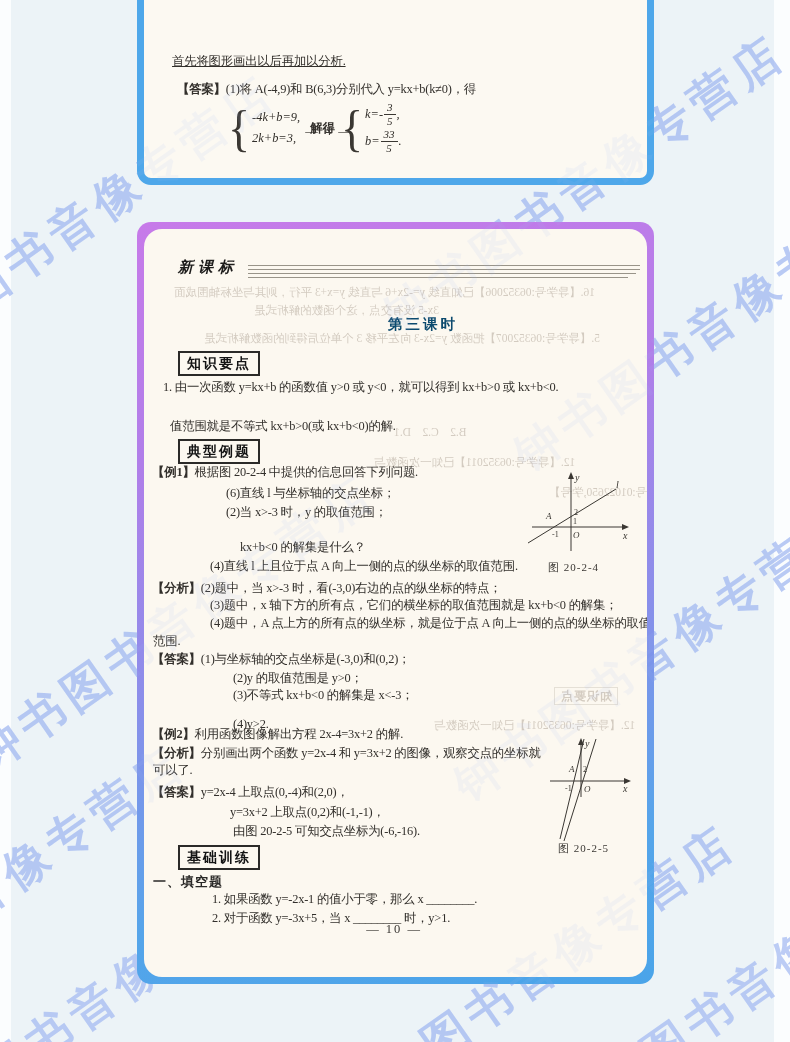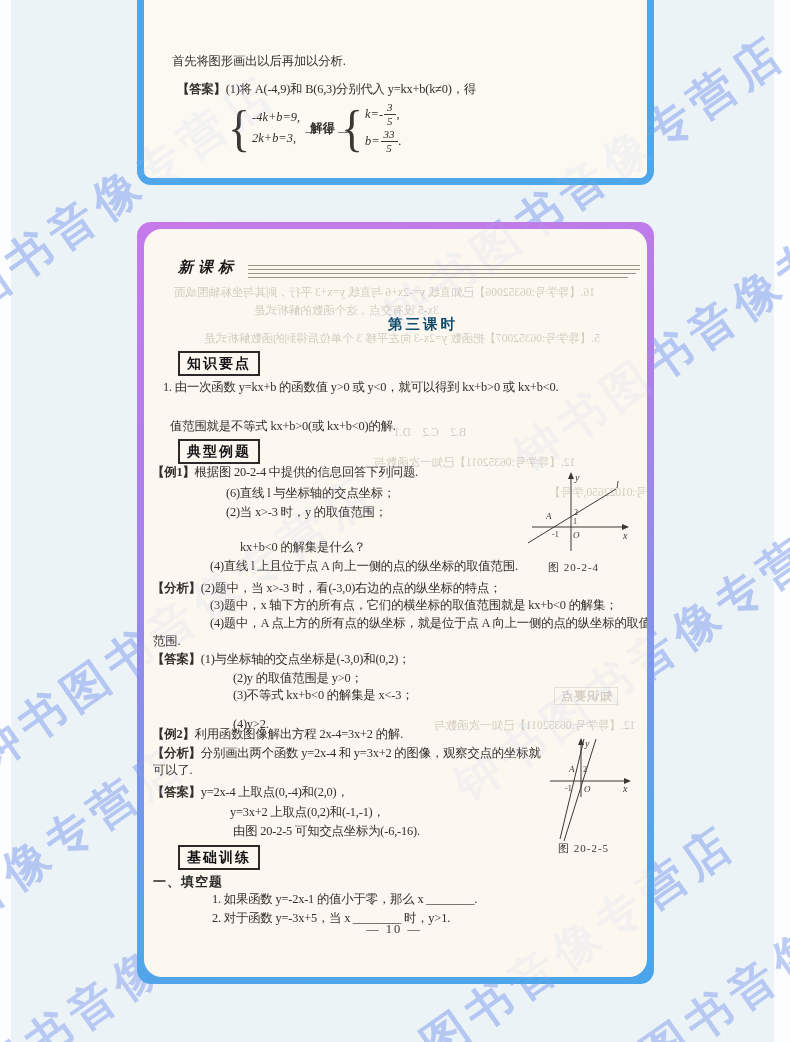--- a/index.html
+++ b/index.html
@@ -75,21 +75,21 @@
   <span style="left:-210px;top:1000px;">钟书图书音像专营店</span>
   <span style="left:460px;top:760px;">钟书图书音像专营店</span>
   <span style="left:340px;top:1080px;">钟书图书音像专营店</span>
   <span style="left:560px;top:1090px;">钟书图书音像专营店</span>
   <span style="left:-20px;top:730px;">钟书图书音像专营店</span>
   <span style="left:520px;top:430px;">钟书图书音像专营店</span>
   <span style="left:-100px;top:1110px;">钟书图书音像专营店</span>
 </div>
 
 <div id="card1">
-  <div class="line" style="left:28px;top:69px;">首先将图形画出以后再加以分析.</div>
+  <div class="line" style="left:28px;top:69px;text-decoration:underline;">首先将图形画出以后再加以分析.</div>
   <div class="line" style="left:33px;top:97px;">
     <b>【答案】</b><span>(1)将 A(-4,9)和 B(6,3)分别代入 y=kx+b(k≠0)，得</span>
   </div>
   <div class="sys" style="left:84px;top:118px;">
     <span class="brace">{</span>
     <span class="col">
       <span class="eqrow">-4k+b=9,</span>
       <span class="eqrow">2k+b=3,</span>
     </span>
     <span class="solve">解得</span>

